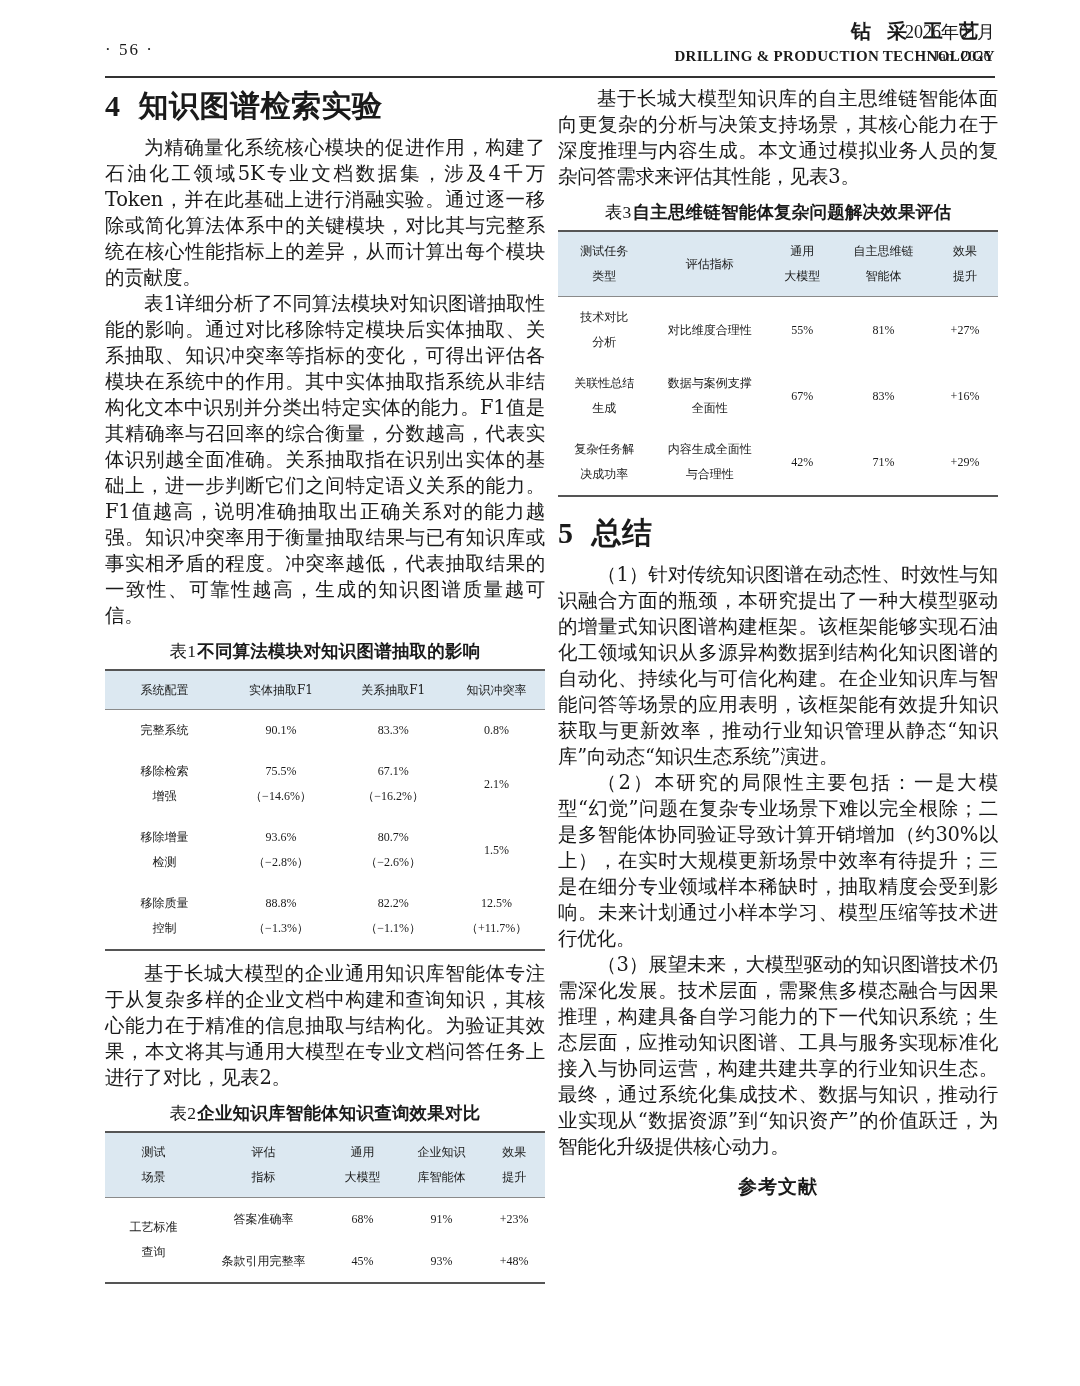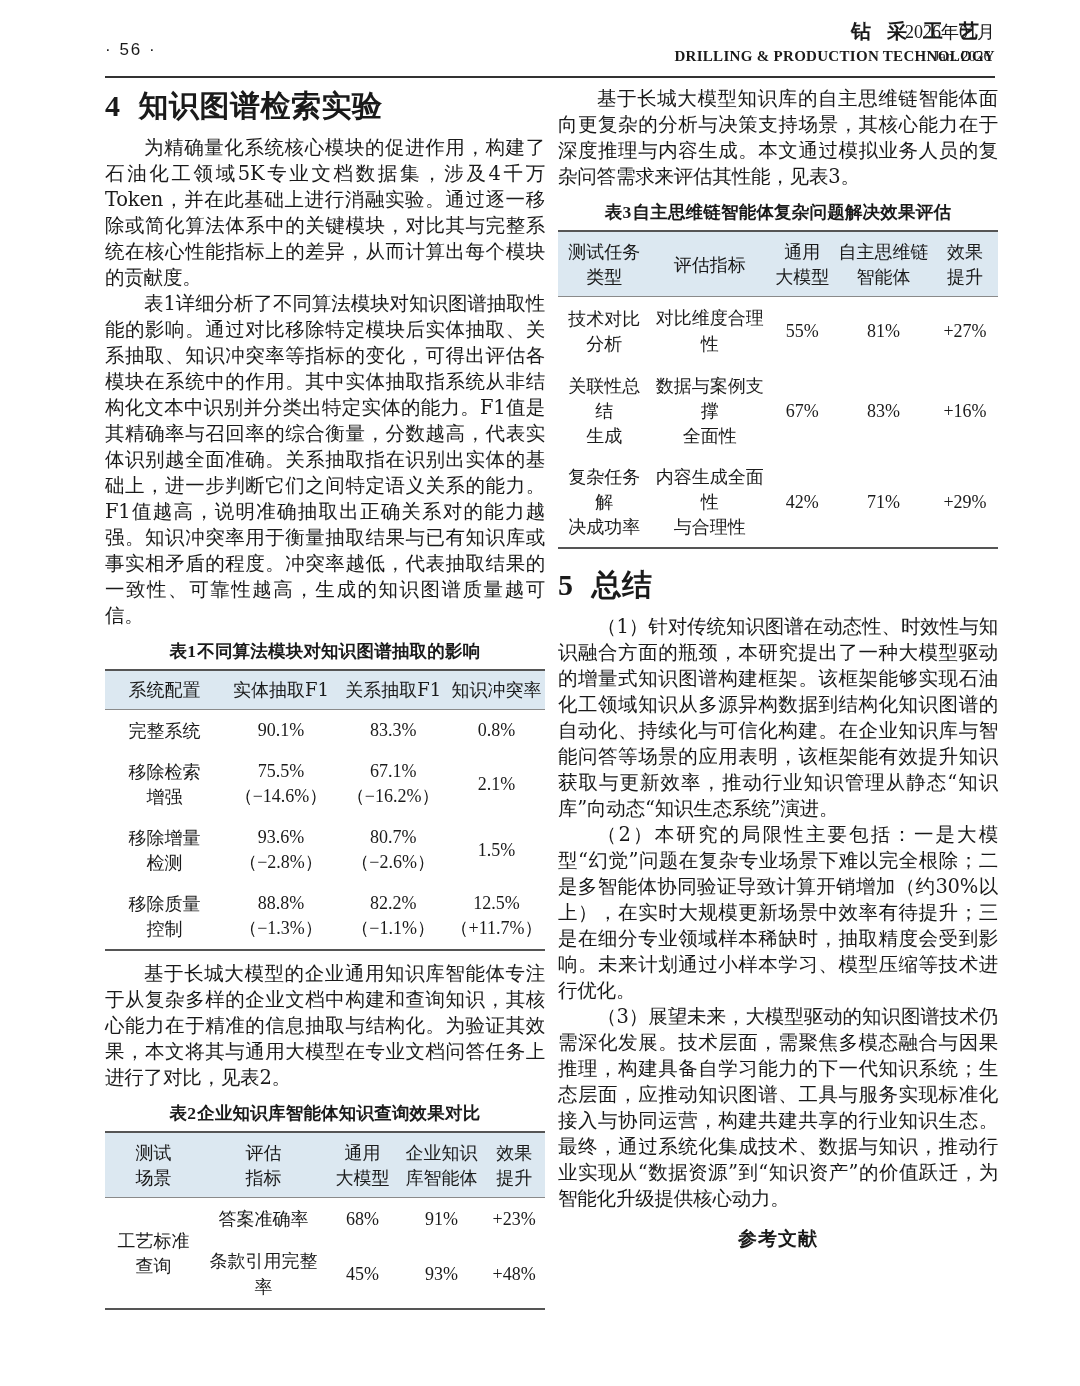--- a/index.html
+++ b/index.html
@@ -29,21 +29,21 @@
     top: 18px;
     width: 890px;
     height: 54px;
   }
   .folio {
     position: absolute;
     left: 0;
     top: 22px;
     font-size: 17px;
     letter-spacing: 2px;
-    font-family: Liberation Sans, sans-serif;
+    font-family: Liberation Serif, serif;
   }
   .journal-zh {
     position: absolute;
     left: 0; right: 0;
     top: 0px;
     text-align: right;
     font-size: 20px;
     font-weight: 700;
     letter-spacing: 16px;
     text-indent: 16px;
@@ -115,25 +115,25 @@
   
   .tbl-wrap { margin-top: 10px; }
   .tbl-cap {
     text-align: center;
     font-size: 17.5px;
     font-weight: 700;
     font-family: "DejaVu Sans", sans-serif;
     margin-bottom: 6px;
     letter-spacing: 0.2px;
   }
-  .tbl-cap .num { margin-right: 1px; font-family: "Liberation Serif", serif; font-weight: 700; }
+  .tbl-cap .num { margin-right: 1px; font-family: "Liberation Serif", serif; font-weight: 400; }
   table.data {
     border-collapse: collapse;
     width: 100%;
-    font-size: 18px;
+    font-size: 12px;
     font-family: "DejaVu Serif", "Liberation Serif", serif;
   }
   table.data thead tr { background: #dce8f1; }
   table.data thead th {
     font-weight: 400;
     padding: 7px 2px;
     text-align: center;
     line-height: 24px;
     border: none;
   }

